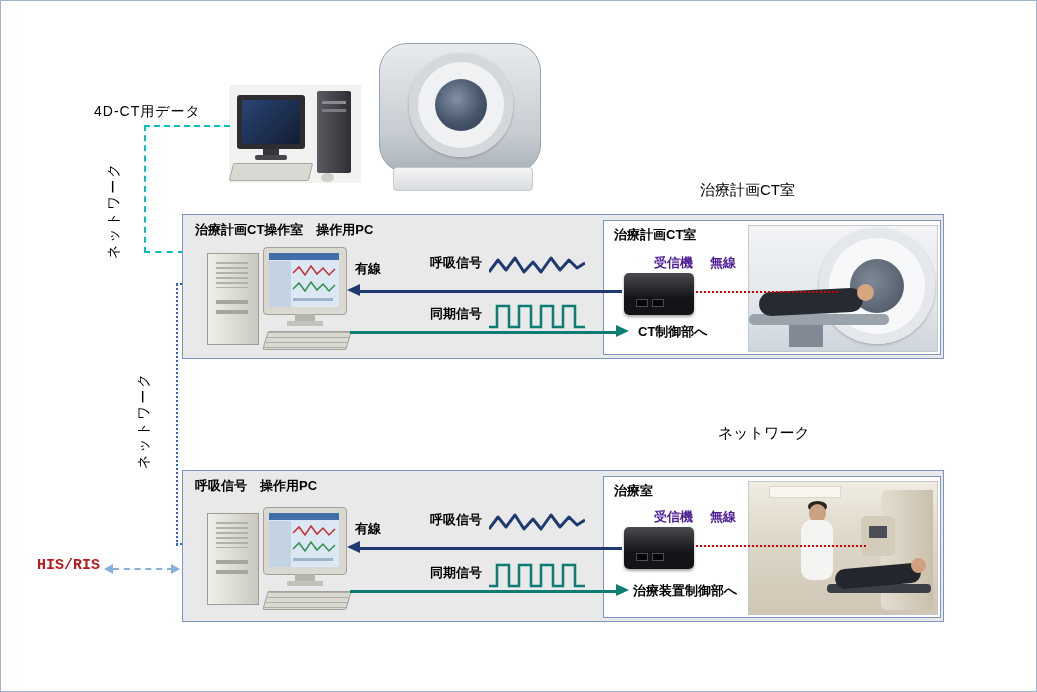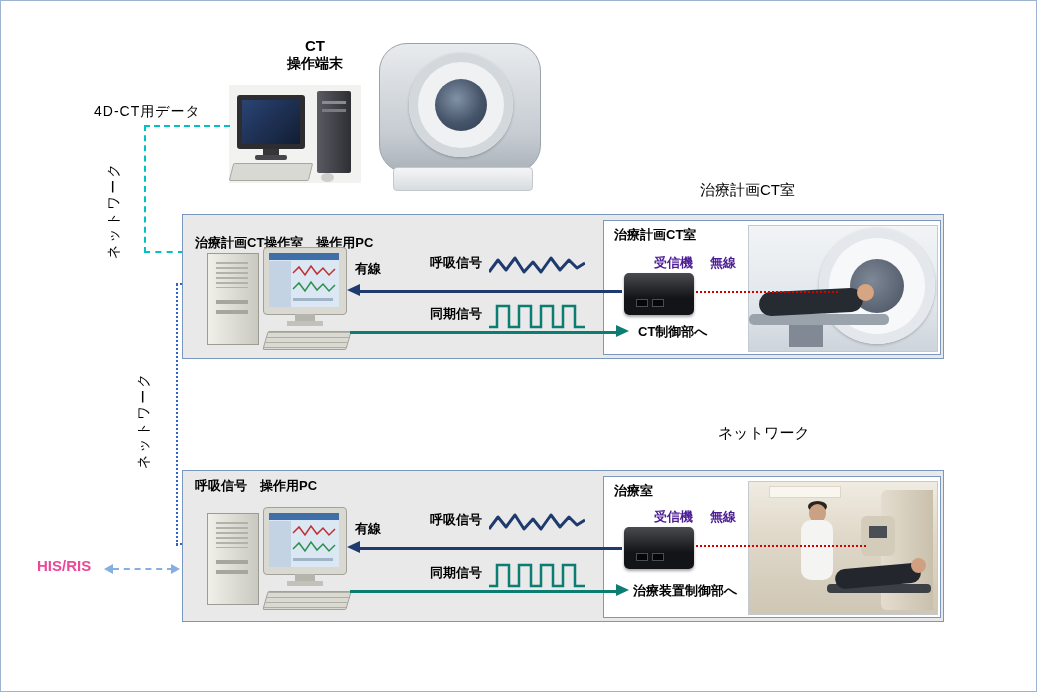--- a/index.html
+++ b/index.html
@@ -73,24 +73,20 @@
   .scanner .hole{position:absolute;left:26px;top:26px;width:52px;height:52px;border-radius:50%;
             background:radial-gradient(circle at 42% 38%,#8292a6 0%,#47556a 55%,#2e3c50 100%);}
   .scanner .base{position:absolute;left:18px;top:130px;width:138px;height:22px;border-radius:4px;
             background:linear-gradient(180deg,#f4f5f6,#d8dcdf);border:1px solid #c2c8cd;}
 </style>
 </head>
 <body>
 
 <div class="canvas">
 
-  <div class="abs center" style="left:268px;top:36px;width:92px;">
-    <div class="t15 bold">CT</div>
-    <div class="t14 bold">操作端末</div>
-  </div>
 
   <div class="terminal" style="left:228px;top:84px;width:132px;height:98px;">
     <div class="mon">
         <div class="scr"></div>
       </div>
     <div class="neck"></div>
     <div class="foot"></div>
     <div class="twr">
         <div class="s1"></div>
         <div class="s2"></div>
@@ -112,30 +108,30 @@
   <div class="abs cyan-h" style="left:143px;top:124px;width:86px;"></div>
   <div class="abs cyan-v" style="left:143px;top:124px;height:128px;"></div>
   <div class="abs cyan-h" style="left:143px;top:250px;width:40px;"></div>
   <div class="abs vtext" style="left:104px;top:258px;">ネットワーク</div>
 
   <div class="abs blue-v" style="left:175px;top:283px;height:262px;"></div>
   <div class="abs blue-h" style="left:175px;top:282px;width:34px;"></div>
   <div class="abs blue-h" style="left:175px;top:542px;width:34px;"></div>
   <div class="abs vtext" style="left:134px;top:468px;">ネットワーク</div>
 
-  <div class="abs t15 bold" style="left:36px;top:556px;font-family:Liberation Sans, sans-serif;color:#ec4899;">HIS/RIS</div>
+  <div class="abs t15 bold" style="left:36px;top:556px;font-family:Liberation Mono, monospace;color:#b91c1c;">HIS/RIS</div>
   <div class="abs hisris-line" style="left:112px;top:567px;width:60px;"></div>
   <div class="arr arr-left-blue" style="left:103px;top:563px;"></div>
   <div class="arr arr-right-blue" style="left:170px;top:563px;"></div>
 
   <div class="abs t15" style="left:699px;top:180px;">治療計画CT室</div>
   <div class="abs t15" style="left:717px;top:423px;">ネットワーク</div>
 
   <div class="panel" style="left:181px;top:213px;width:760px;height:143px;">
-    <div class="abs t13 bold" style="left:12px;top:20px;">治療計画CT操作室　操作用PC</div>
+    <div class="abs t13 bold" style="left:12px;top:7px;">治療計画CT操作室　操作用PC</div>
 
     <div class="roombox" style="left:420px;top:5px;width:336px;height:133px;">
       <div class="abs t13 bold" style="left:10px;top:6px;">治療計画CT室</div>
       <div class="abs t13 red" style="left:50px;top:34px;">受信機</div>
       <div class="abs t13 red" style="left:106px;top:34px;">無線</div>
       <div class="receiver" style="left:20px;top:52px;width:70px;height:42px;">
         <div class="port" style="left:12px;"></div>
         <div class="port" style="left:28px;"></div>
       </div>
 

